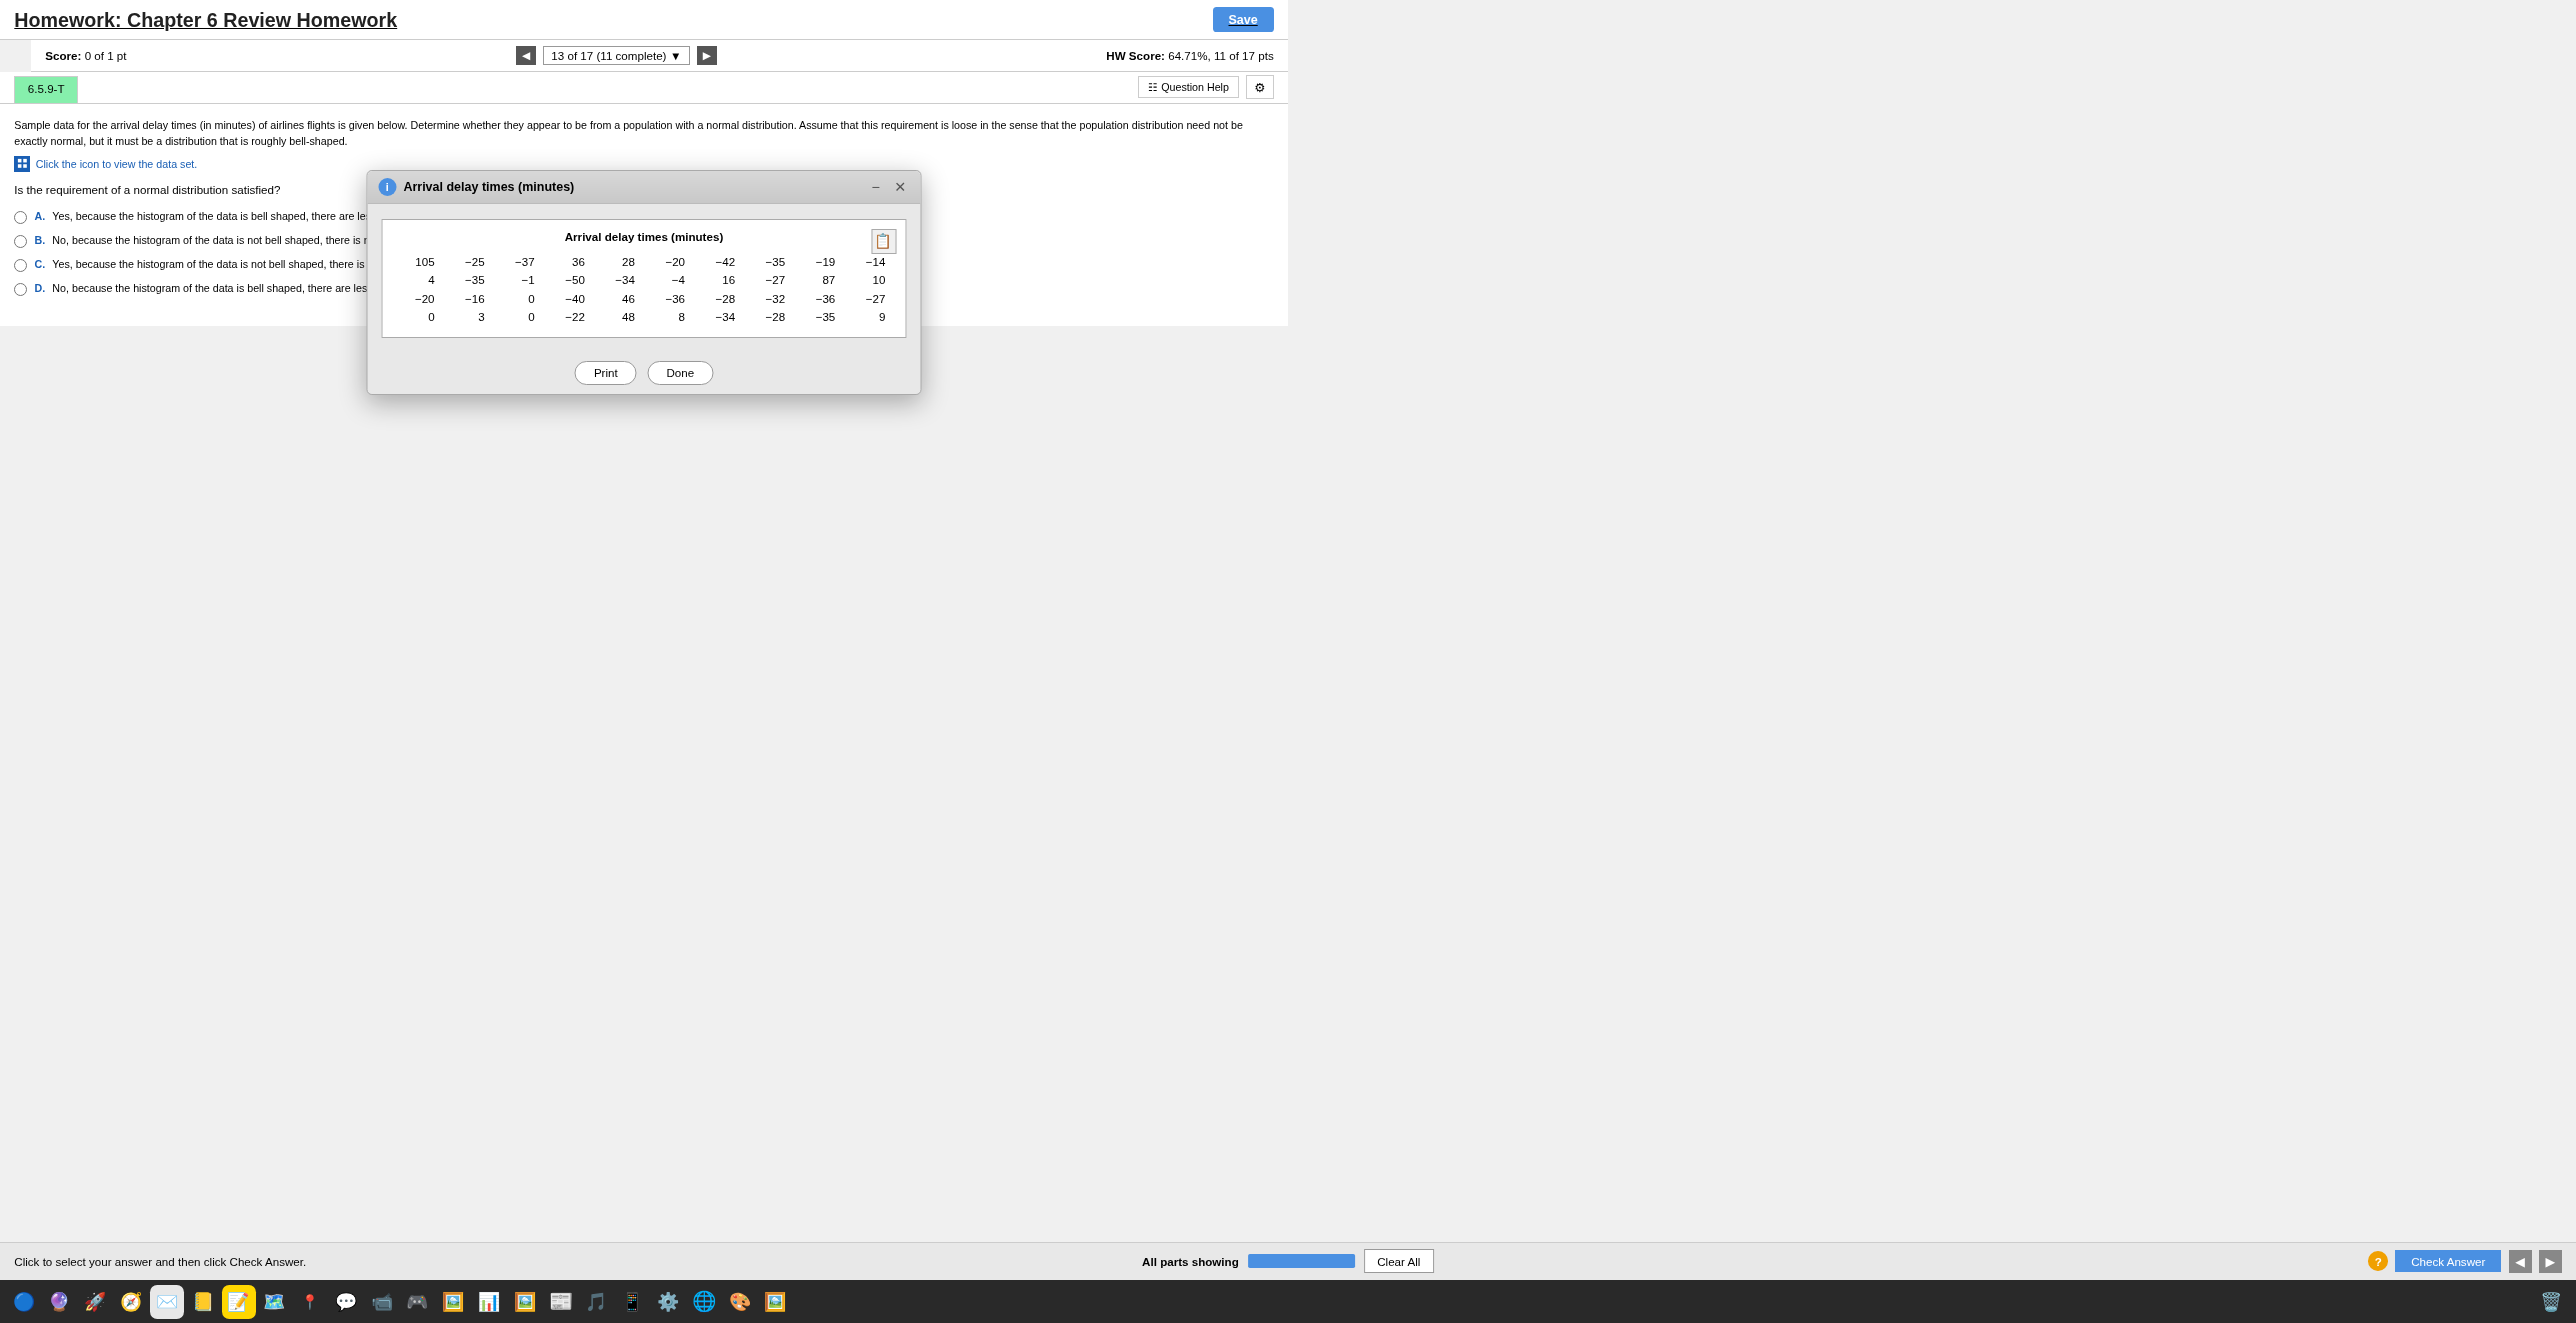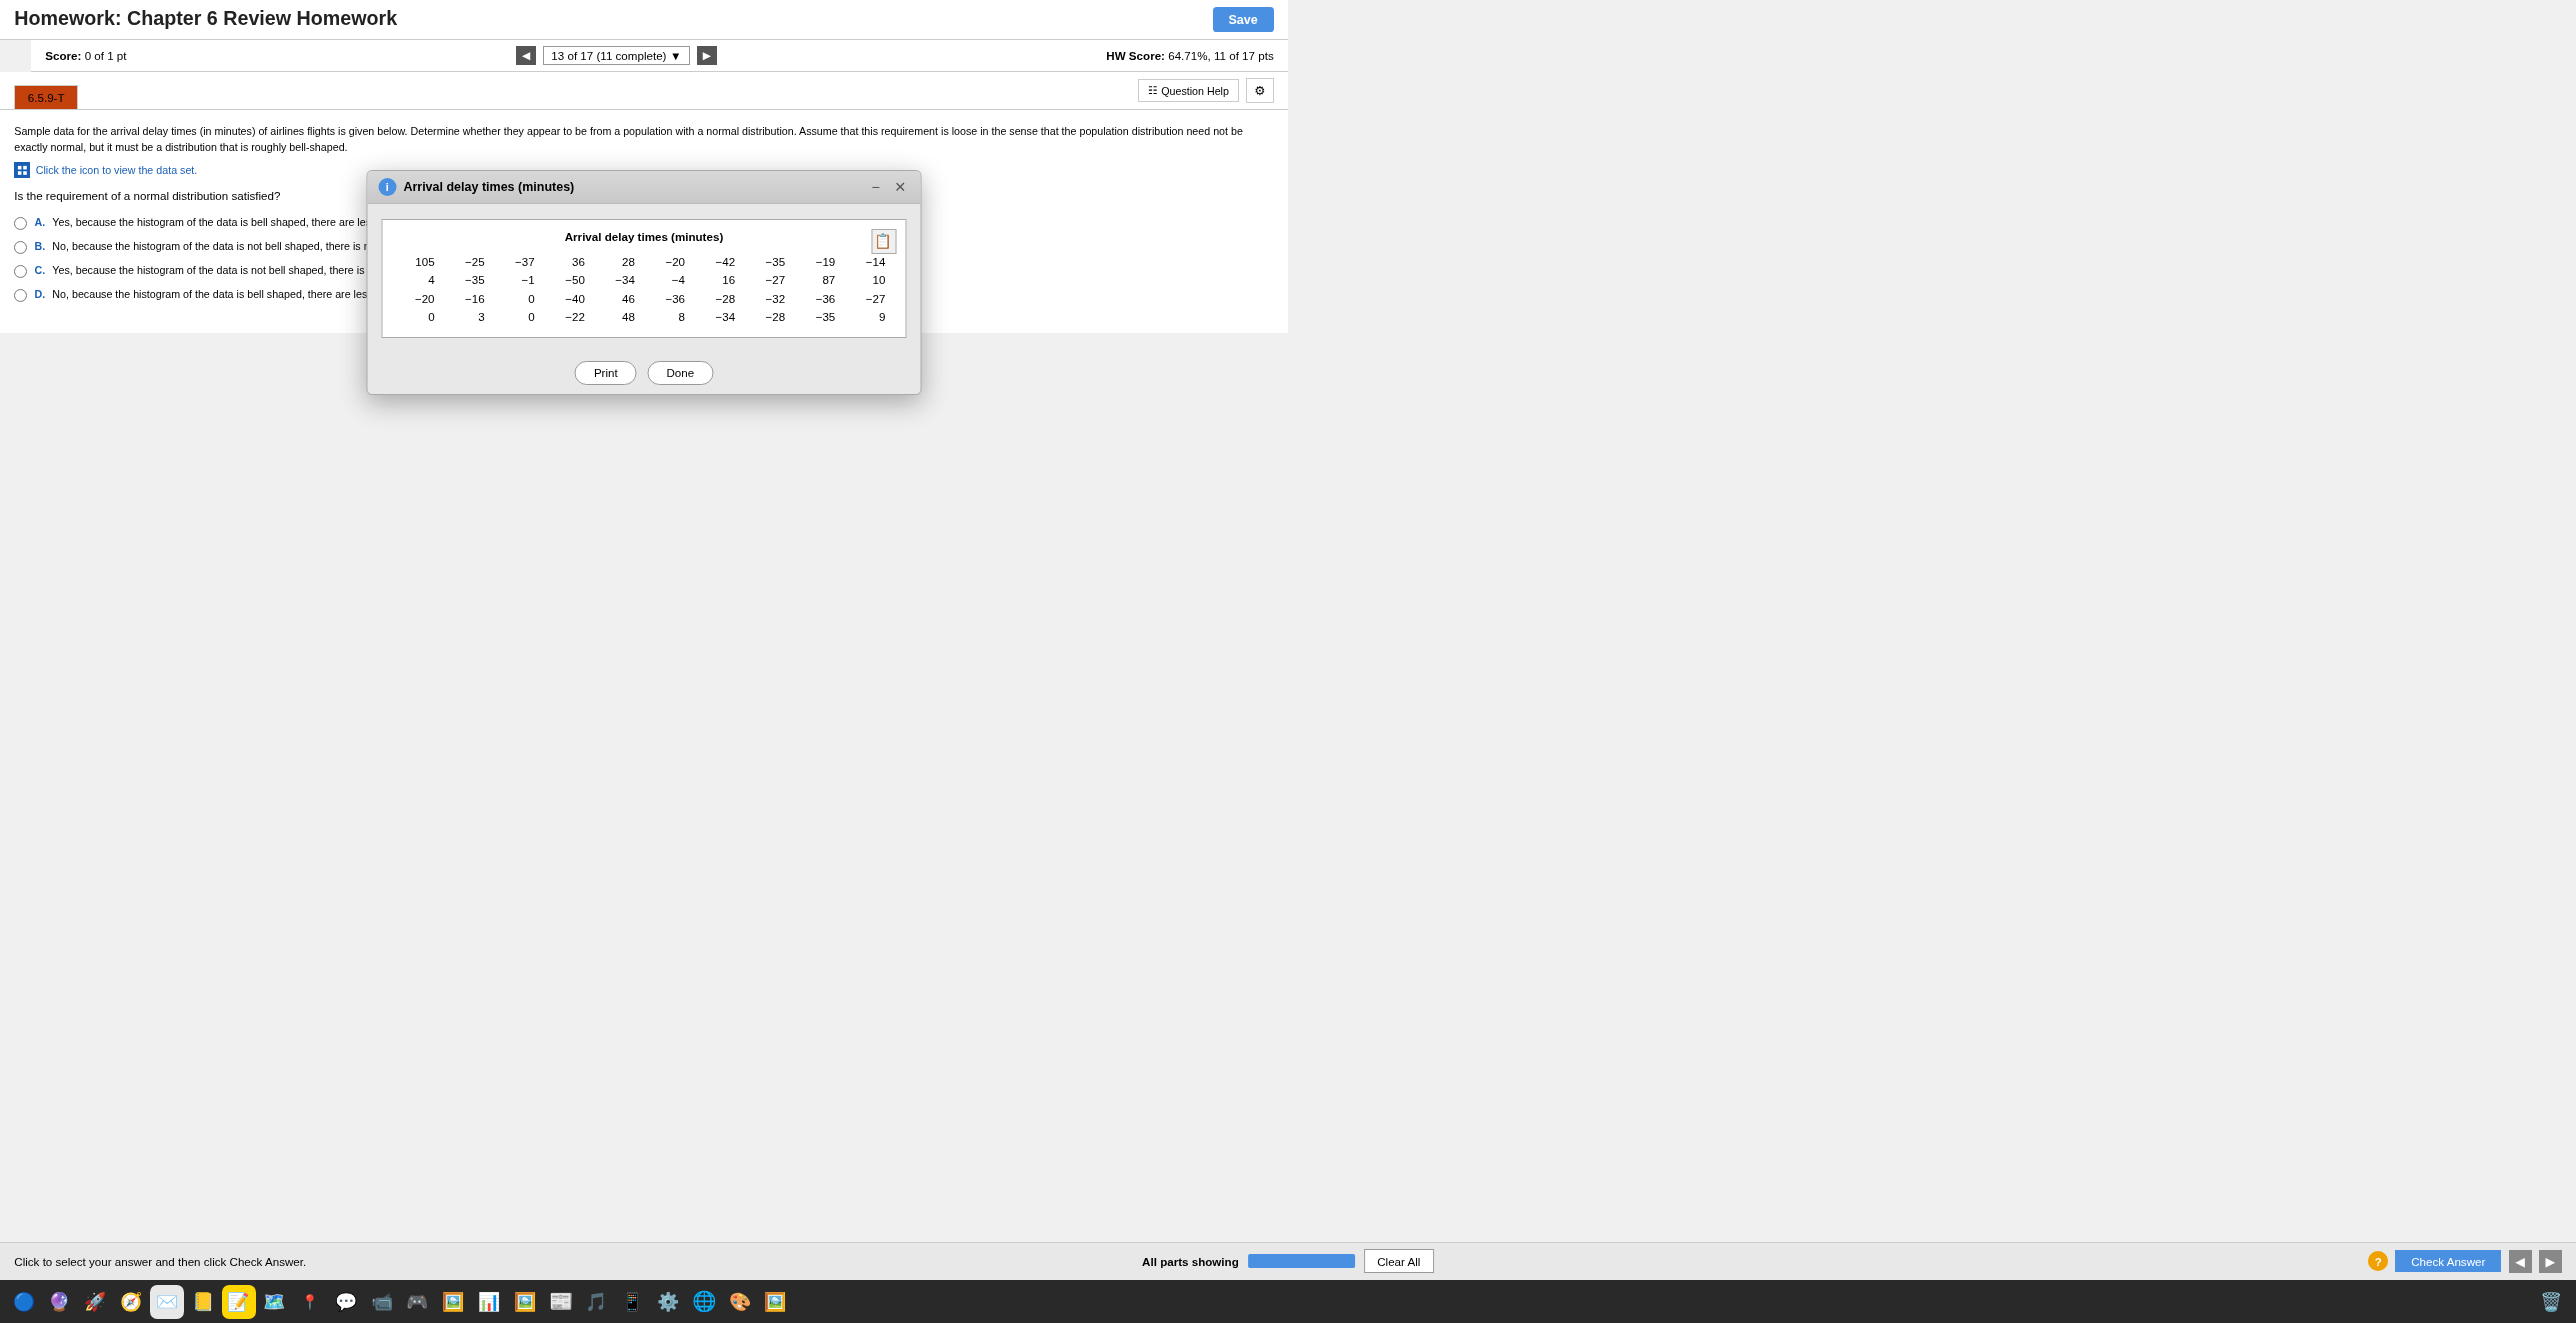--- a/index.html
+++ b/index.html
@@ -4,22 +4,23 @@
   <style>
     * { margin: 0; padding: 0; box-sizing: border-box; }
     body { font-family: Arial, sans-serif; background: #f0f0f0; width: 1288px; height: 662px; overflow: hidden; position: relative; }
 
     
     .header {
       background: white;
       border-bottom: 0.9px solid #ccc;
       padding: 7.2px 14.3px;
       display: flex;
-      align-items: flex-start;
+      align-items: flex-end;
       justify-content: space-between;
+      text-decoration: underline;
     }
     .header-title { font-size: 19.7px; font-weight: bold; color: #222; }
     .save-btn {
       background: #4a90e2;
       color: white;
       border: none;
       padding: 5.4px 16px;
       font-size: 12.5px;
       border-radius: 3.6px;
       cursor: pointer;
@@ -71,23 +72,23 @@
       padding: 0 14.3px;
       display: flex;
       align-items: stretch;
       justify-content: space-between;
     }
     .tab-item {
       border: 0.9px solid #ccc;
       border-bottom: none;
       padding: 5.4px 12.5px;
       font-size: 11.6px;
-      background: #c2410c;
-      cursor: pointer;
-      margin-top: 13px;
+      background: #86efac;
+      cursor: pointer;
+      margin-top: 4px;
     }
     .tab-actions {
       display: flex;
       align-items: center;
       gap: 7.2px;
       padding: 3.6px 0;
     }
     .question-help-btn {
       border: 0.9px solid #ccc;
       padding: 3.6px 9px;

